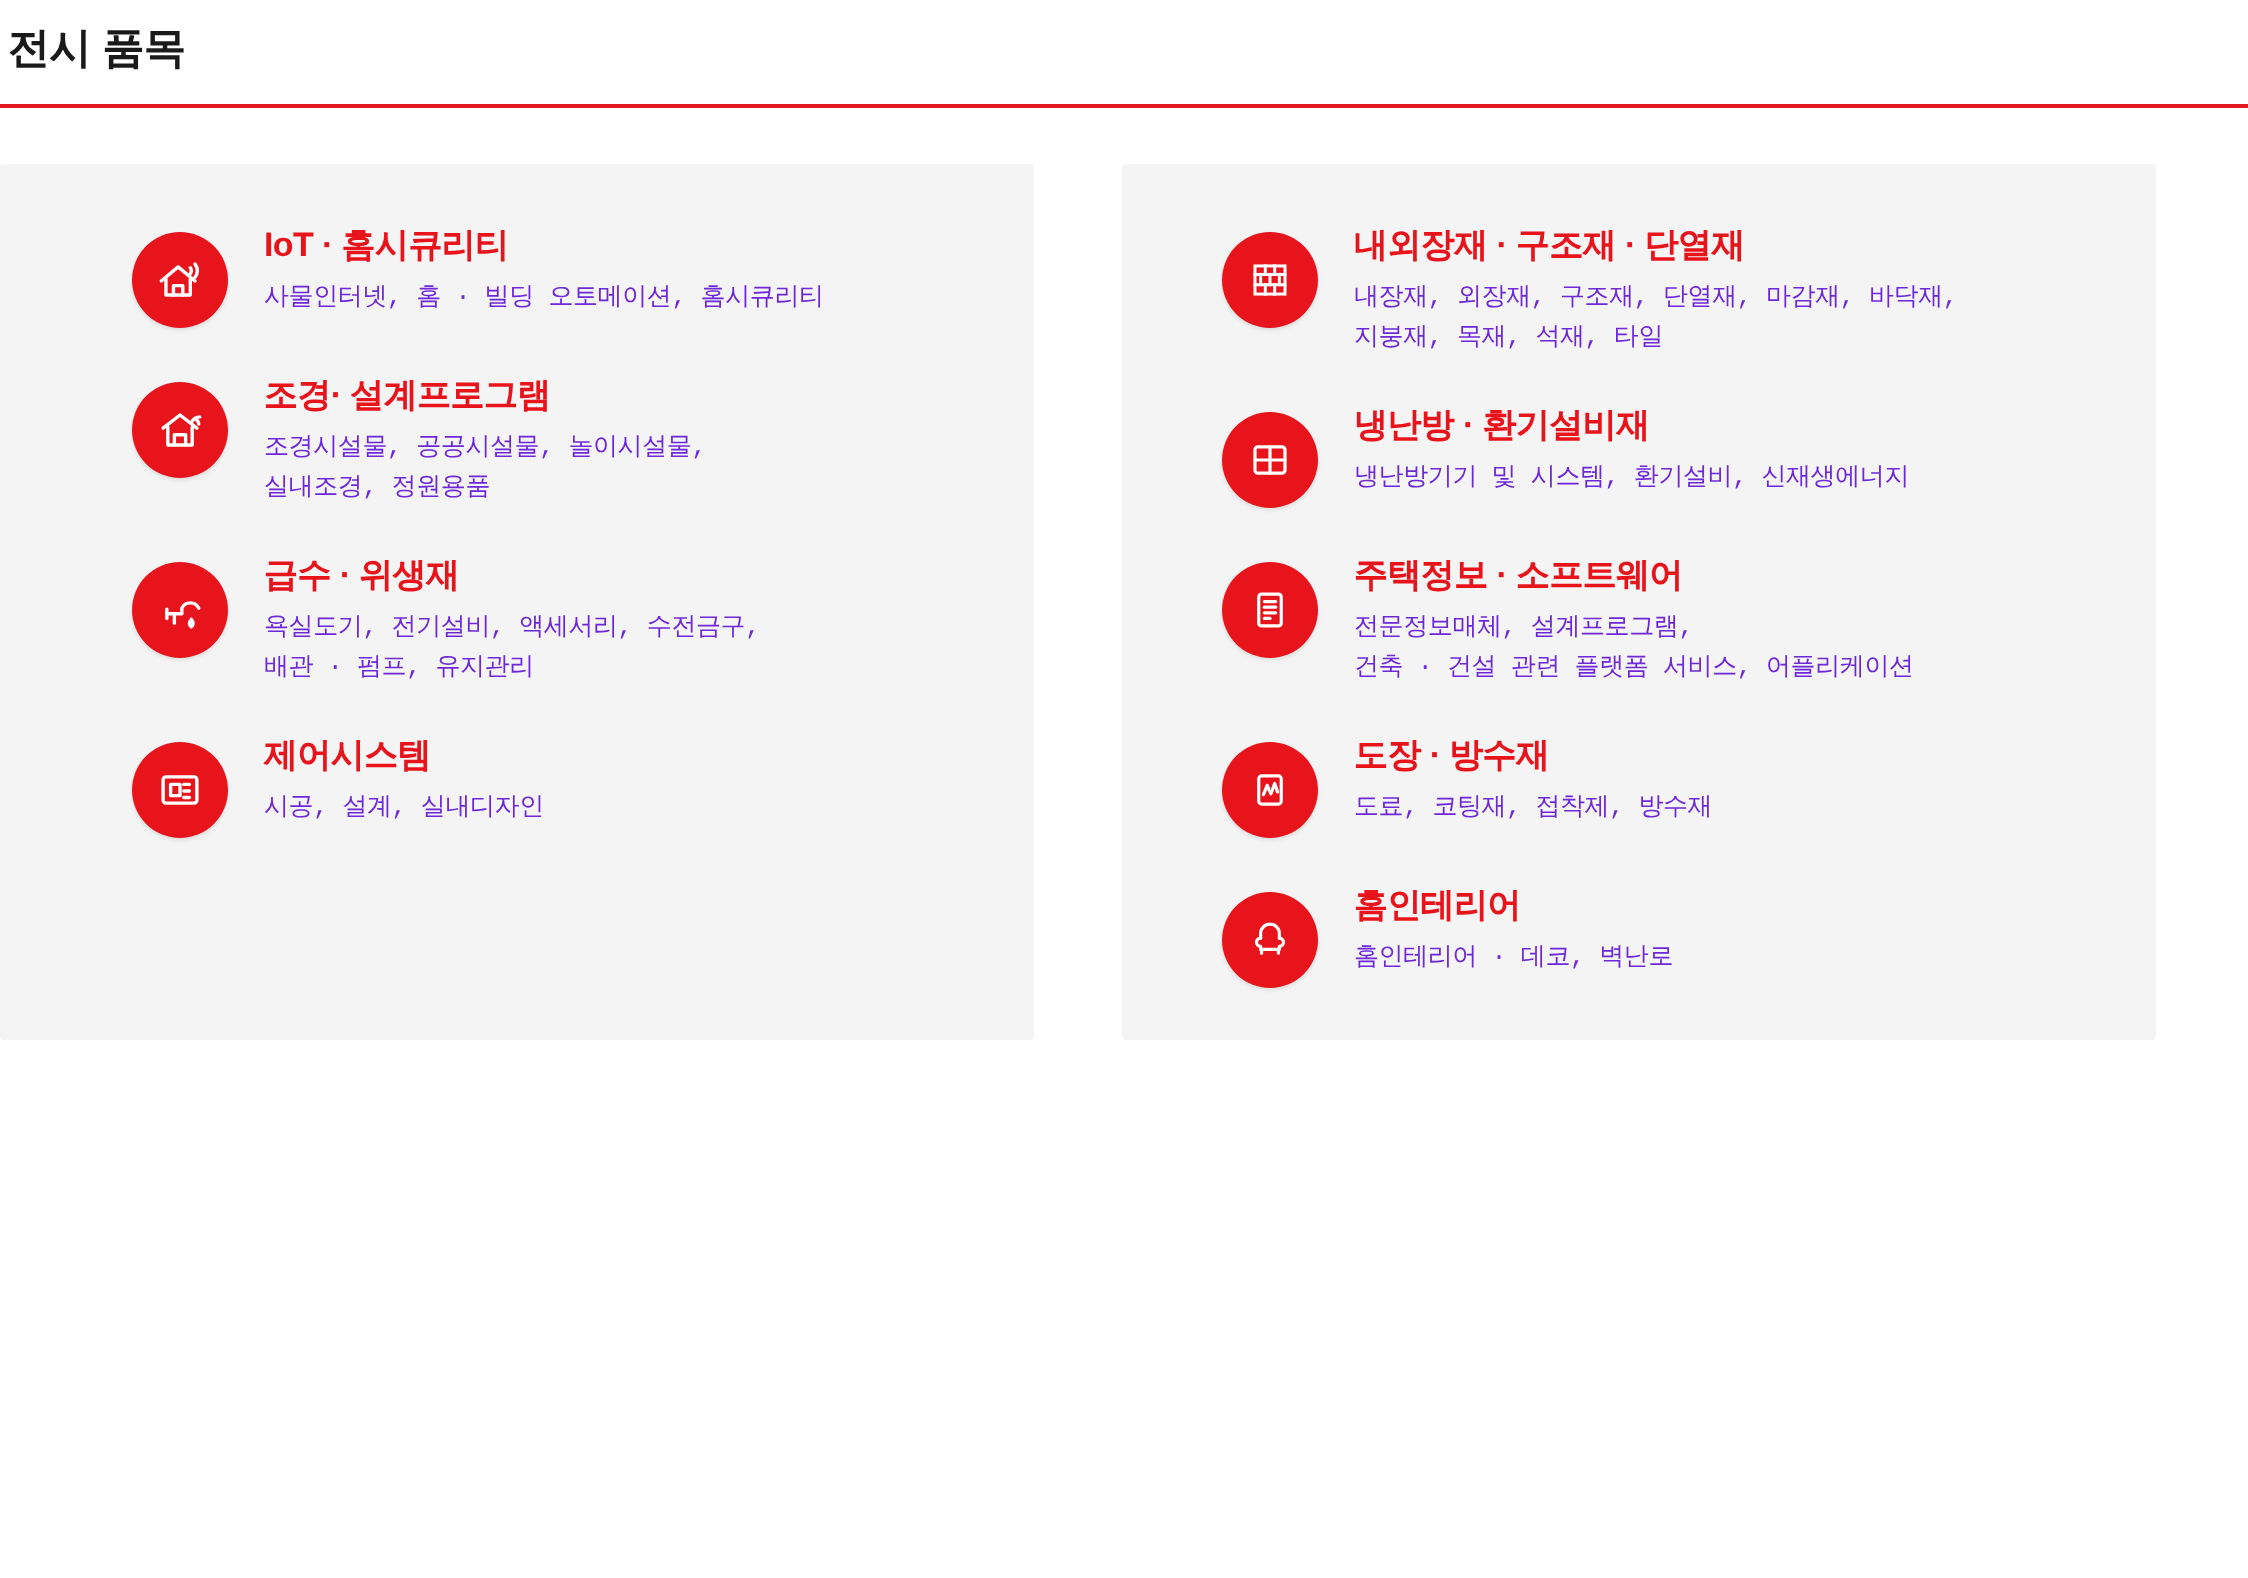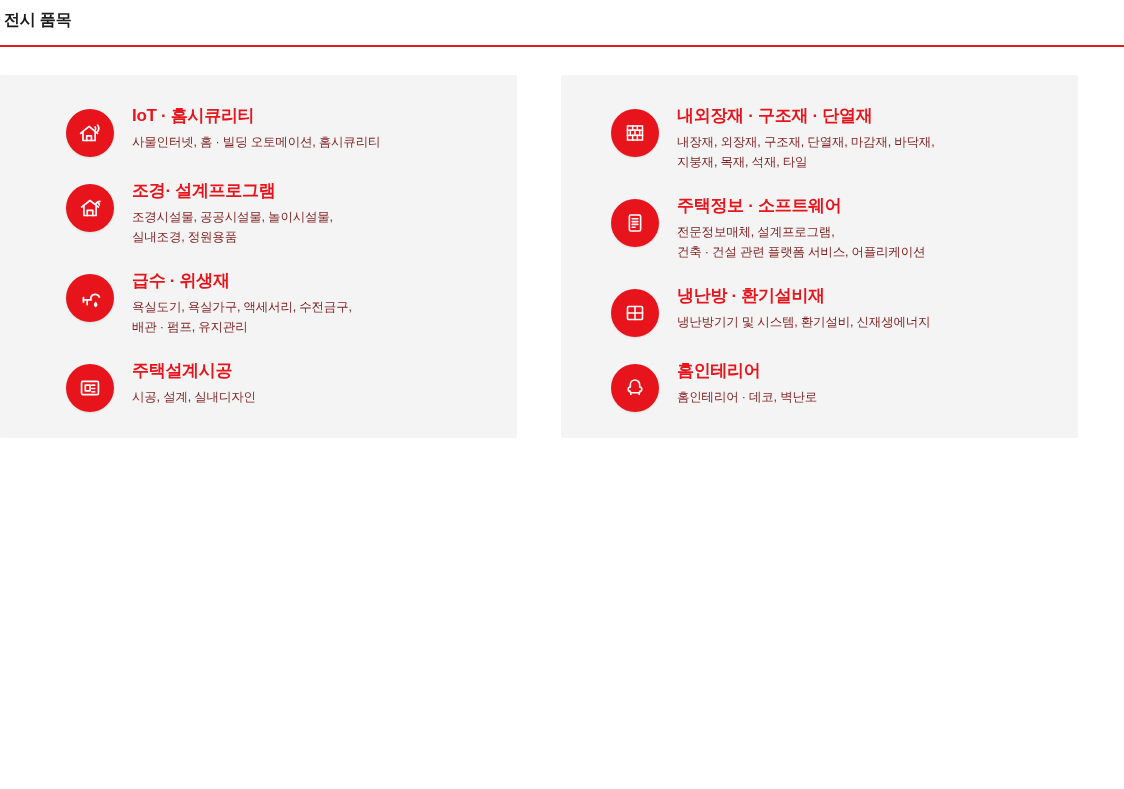--- a/index.html
+++ b/index.html
@@ -19,21 +19,21 @@
     width: 1124px;
     height: 789px;
     position: relative;
   }
 
   
   .section-header {
     padding: 10px 0 8px 4px;
   }
   .section-title {
-    font-size: 16px;
+    font-size: 21px;
     font-weight: bold;
     color: #1a1a1a;
     letter-spacing: -0.2px;
   }
   .header-rule {
     height: 2px;
     background: #e11a22;
     margin: 6px 0 0 0;
     width: 1124px;
   }
@@ -85,25 +85,26 @@
   .cat-title {
     font-size: 17px;
     font-weight: bold;
     color: #e8141c;
     letter-spacing: -0.3px;
     line-height: 1.25;
     margin: 0 0 7px 0;
   }
   .cat-desc {
     font-size: 12.5px;
-    color: #7f1d1d;
+    color: #6d28d9;
     line-height: 1.55;
     letter-spacing: -0.2px;
     white-space: pre-line;
     margin: 0;
+    font-family: Liberation Mono, monospace;
   }
 </style>
 </head>
 <body>
 
 <div class="page">
 
   <div class="section-header">
     <div class="section-title">전시 품목</div>
   </div>
@@ -153,37 +154,37 @@
           <span class="badge">
             <svg width="30" height="30" viewBox="0 0 32 32" fill="none" stroke="#ffffff" stroke-width="1.8" stroke-linecap="round" stroke-linejoin="round">
               <path d="M9 18 h8 v-3 a5 5 0 0 1 9 0"></path>
               <path d="M9 15.5 v5"></path>
               <path d="M13 18 v5"></path>
               <path d="M22 21 q2 2.5 0 4 q-2 -1.5 0 -4"></path>
             </svg>
           </span>
           <div class="cat-text">
             <p class="cat-title">급수 · 위생재</p>
-            <p class="cat-desc">욕실도기, 욕실가구, 액세서리, 수전금구,
+            <p class="cat-desc">욕실도기, 전기설비, 액세서리, 수전금구,
 배관 · 펌프, 유지관리</p>
           </div>
         </div>
 
         <div class="cat-item">
           <span class="badge">
             <svg width="30" height="30" viewBox="0 0 32 32" fill="none" stroke="#ffffff" stroke-width="1.8" stroke-linecap="round" stroke-linejoin="round">
               <rect x="7" y="9" width="18" height="14" rx="1.5"></rect>
               <path d="M11 13 h5 v6 h-5 z"></path>
               <path d="M18 13 h3"></path>
               <path d="M18 16.5 h3"></path>
               <path d="M18 20 h3"></path>
             </svg>
           </span>
           <div class="cat-text">
-            <p class="cat-title">주택설계시공</p>
+            <p class="cat-title">제어시스템</p>
             <p class="cat-desc">시공, 설계, 실내디자인</p>
           </div>
         </div>
 
       </div>
     </div>
 
     <div class="column right">
       <div class="cat-list">
 
@@ -205,49 +206,61 @@
           <div class="cat-text">
             <p class="cat-title">내외장재 · 구조재 · 단열재</p>
             <p class="cat-desc">내장재, 외장재, 구조재, 단열재, 마감재, 바닥재,
 지붕재, 목재, 석재, 타일</p>
           </div>
         </div>
 
         <div class="cat-item">
           <span class="badge">
             <svg width="30" height="30" viewBox="0 0 32 32" fill="none" stroke="#ffffff" stroke-width="1.7" stroke-linecap="round" stroke-linejoin="round">
+              <rect x="8" y="9" width="16" height="14" rx="1.5"></rect>
+              <path d="M16 9 v14"></path>
+              <path d="M8 16 h16"></path>
+            </svg>
+          </span>
+          <div class="cat-text">
+            <p class="cat-title">냉난방 · 환기설비재</p>
+            <p class="cat-desc">냉난방기기  및 시스템, 환기설비, 신재생에너지</p>
+          </div>
+        </div>
+
+        <div class="cat-item">
+          <span class="badge">
+            <svg width="30" height="30" viewBox="0 0 32 32" fill="none" stroke="#ffffff" stroke-width="1.7" stroke-linecap="round" stroke-linejoin="round">
               <rect x="10" y="7.5" width="12" height="17" rx="1.5"></rect>
               <path d="M13 11.5 h6"></path>
               <path d="M13 14.5 h6"></path>
               <path d="M13 17.5 h6"></path>
               <path d="M13 20.5 h3"></path>
             </svg>
           </span>
           <div class="cat-text">
             <p class="cat-title">주택정보 · 소프트웨어</p>
             <p class="cat-desc">전문정보매체, 설계프로그램,
 건축 · 건설 관련 플랫폼 서비스, 어플리케이션</p>
           </div>
         </div>
 
-        <div class="cat-item">
-          <span class="badge">
-            <svg width="30" height="30" viewBox="0 0 32 32" fill="none" stroke="#ffffff" stroke-width="1.7" stroke-linecap="round" stroke-linejoin="round">
-              <rect x="8" y="9" width="16" height="14" rx="1.5"></rect>
-              <path d="M16 9 v14"></path>
-              <path d="M8 16 h16"></path>
-            </svg>
-          </span>
-          <div class="cat-text">
-            <p class="cat-title">냉난방 · 환기설비재</p>
-            <p class="cat-desc">냉난방기기  및 시스템, 환기설비, 신재생에너지</p>
-          </div>
-        </div>
-
-
+
+        <div class="cat-item">
+          <span class="badge">
+            <svg width="30" height="30" viewBox="0 0 32 32" fill="none" stroke="#ffffff" stroke-width="1.7" stroke-linecap="round" stroke-linejoin="round">
+              <rect x="10" y="8.5" width="12" height="15" rx="1.5"></rect>
+              <path d="M12.5 18.5 L14.5 13.5 L16.5 18 L18.5 12.5 L20 17"></path>
+            </svg>
+          </span>
+          <div class="cat-text">
+            <p class="cat-title">도장 · 방수재</p>
+            <p class="cat-desc">도료, 코팅재, 접착제, 방수재</p>
+          </div>
+        </div>
 
         <div class="cat-item">
           <span class="badge">
             <svg width="30" height="30" viewBox="0 0 32 32" fill="none" stroke="#ffffff" stroke-width="1.7" stroke-linecap="round" stroke-linejoin="round">
               <path d="M11 15 v-2.5 a5 5 0 0 1 10 0 V15"></path>
               <path d="M11 15 a2.2 2.2 0 0 0 0 4.4 V21 h10 v-1.6 a2.2 2.2 0 0 0 0 -4.4"></path>
               <path d="M11.5 21 v2"></path>
               <path d="M20.5 21 v2"></path>
             </svg>
           </span>

